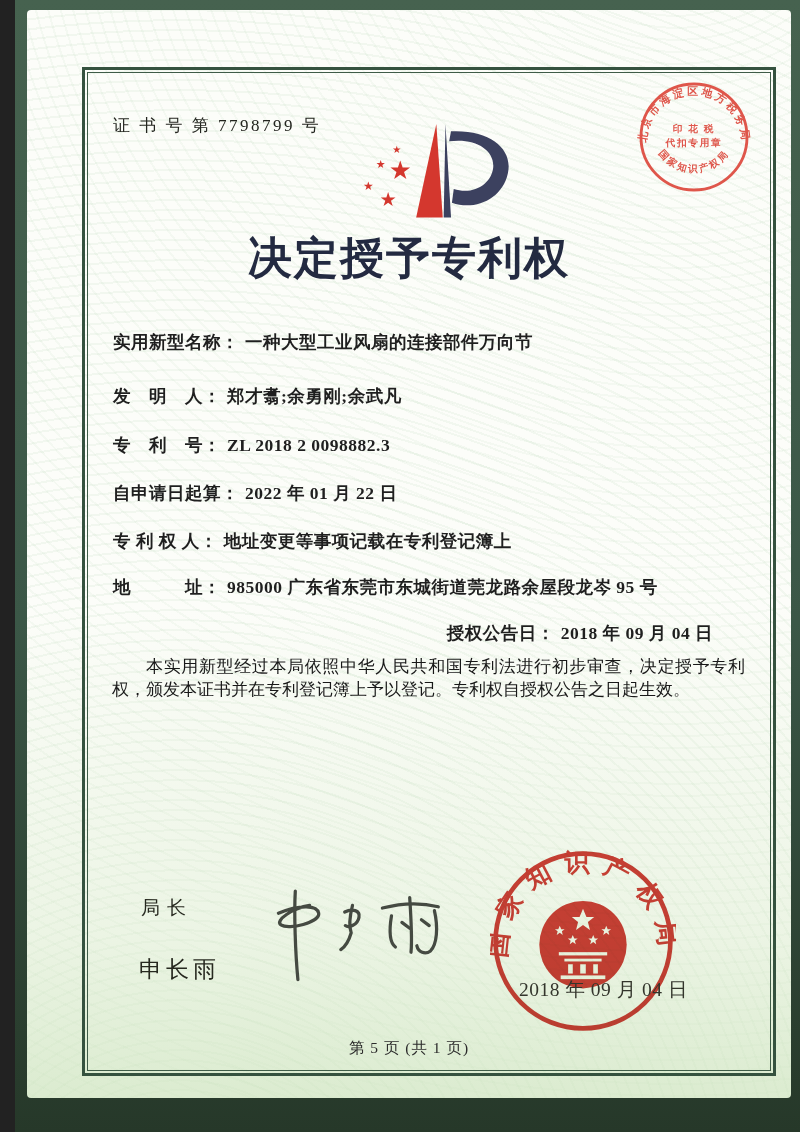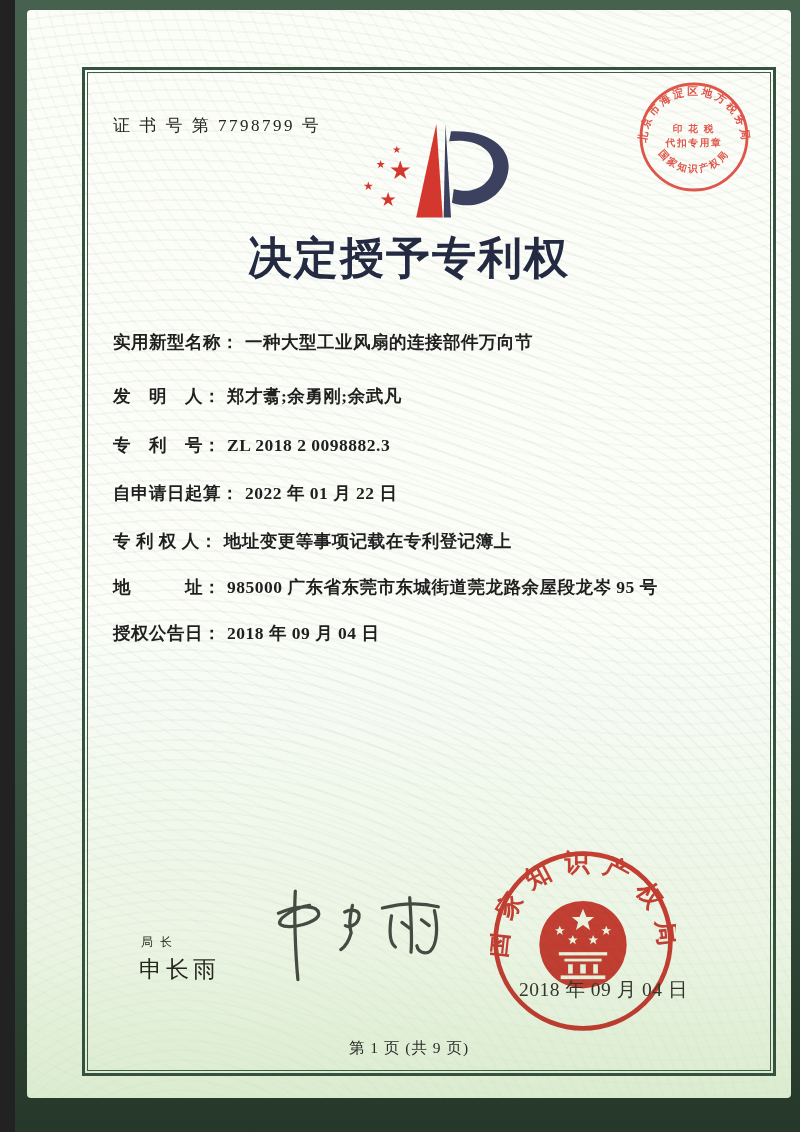--- a/index.html
+++ b/index.html
@@ -31,26 +31,26 @@
   .title{position:absolute;left:0;right:0;top:219px;margin:0;text-align:center;
     font-size:44px;font-weight:700;letter-spacing:2px;color:#232a41;}
   .fields{position:absolute;left:86px;top:320px;width:616px;font-size:17.5px;color:#1f1f1f;}
   .frow{position:absolute;left:0;white-space:nowrap;letter-spacing:.5px;font-weight:bold;}
   .frow:nth-of-type(1){top:0;}
   .frow:nth-of-type(2){top:54px;text-align:center;}
   .frow:nth-of-type(3){top:103px;}
   .frow:nth-of-type(4){top:151px;}
   .frow:nth-of-type(5){top:199px;}
   .frow:nth-of-type(6){top:245px;}
-  .frow:nth-of-type(7){top:291px;display:flex;width:600px;justify-content:flex-start;}
+  .frow:nth-of-type(7){top:291px;display:flex;width:600px;justify-content:flex-end;}
   .flabel{margin-right:6px;}
   .body-text{position:absolute;left:85px;top:646px;width:633px;font-size:17px;
     line-height:1.34;color:#181818;text-align:justify;}
   .body-text p{margin:0;text-indent:2em;}
-  .sign-role{position:absolute;left:114px;top:924px;font-size:12px;letter-spacing:7px;color:#26281f;}
+  .sign-role{position:absolute;left:114px;top:885px;font-size:19px;letter-spacing:7px;color:#26281f;}
   .sign-name{position:absolute;left:112px;top:944px;font-size:23px;letter-spacing:4px;color:#26281f;}
   .signature{position:absolute;left:228px;top:876px;}
   .seal{position:absolute;left:463px;top:838px;mix-blend-mode:multiply;opacity:.94;}
   .seal-arc-text{font-size:27px;letter-spacing:13px;fill:#cf352b;font-weight:700;}
   .tax-arc-top{font-size:19px;letter-spacing:5px;fill:#dd4a3e;font-weight:700;}
   .tax-arc-bottom{font-size:17px;letter-spacing:4px;fill:#dd4a3e;font-weight:700;}
   .tax-center{font-size:17px;letter-spacing:3px;fill:#dd4a3e;font-weight:700;}
   .seal-date{position:absolute;left:492px;top:966px;font-size:19.5px;color:#33352c;
     letter-spacing:.5px;white-space:nowrap;}
   .footer{position:absolute;left:0;right:0;top:1028px;text-align:center;
@@ -113,20 +113,21 @@
         <span class="flabel">地　　　址：</span><span class="fvalue">985000 广东省东莞市东城街道莞龙路余屋段龙岑 95 号</span>
       </div>
       <div class="frow">
         <span>
           <span class="flabel">授权公告日：</span><span class="fvalue">2018 年 09 月 04 日</span>
         </span>
       </div>
     </div>
 
     <div class="body-text">
+      <p>本实用新型经过本局依照中华人民共和国专利法进行初步审查，决定授予专利权，颁发本证书并在专利登记簿上予以登记。专利权自授权公告之日起生效。</p>
     </div>
 
     <div class="sign-role">局长</div>
     <div class="sign-name">申长雨</div>
 
     <svg class="signature" width="195" height="100" viewBox="0 0 300 150">
       <g fill="none" stroke="#454a42" stroke-width="5" stroke-linecap="round" stroke-linejoin="round">
         <path d="M36,40 C70,26 96,28 98,40 C100,54 52,66 40,58 C30,51 58,32 84,28"></path>
         <path d="M62,6 C60,40 62,100 66,142"></path>
         <path d="M150,28 C146,44 144,60 148,70 C144,84 138,92 132,96"></path>
@@ -156,15 +157,15 @@
         <rect x="74" y="112" width="52" height="3.5" fill="#fcfdf9"></rect>
         <rect x="80" y="119" width="40" height="3" fill="#fcfdf9"></rect>
         <rect x="84" y="125" width="5" height="10" fill="#fcfdf9"></rect>
         <rect x="97" y="125" width="6" height="10" fill="#fcfdf9"></rect>
         <rect x="111" y="125" width="5" height="10" fill="#fcfdf9"></rect>
         <rect x="76" y="137" width="48" height="4" fill="#fcfdf9"></rect>
       </g>
     </svg>
     <div class="seal-date">2018 年 09 月 04 日</div>
 
-    <div class="footer">第 1 页 (共 9 页)</div>
+    <div class="footer">第 5 页 (共 1 页)</div>
   </div>
 </div>
 
 </body></html>

